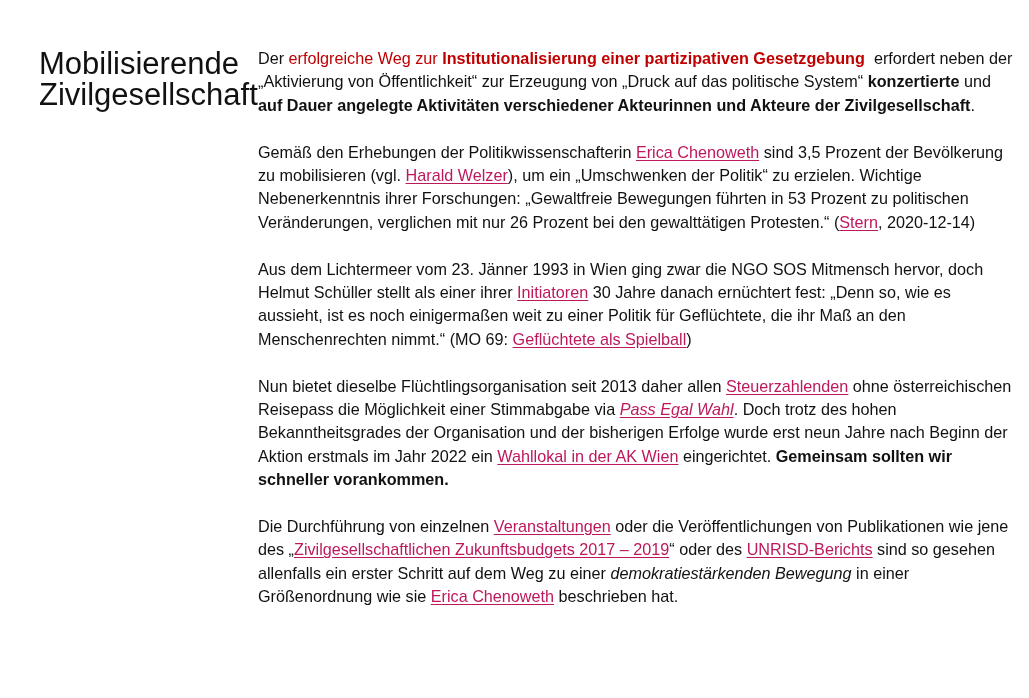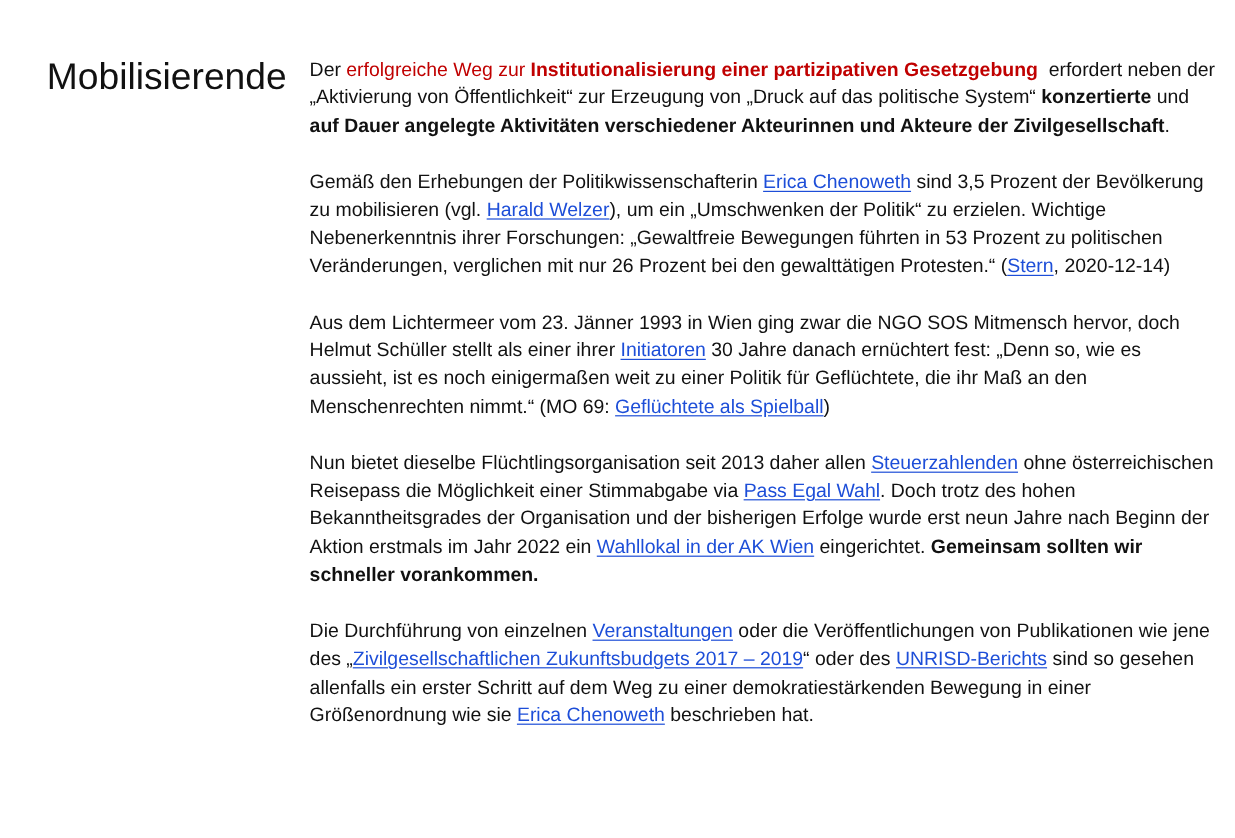--- a/index.html
+++ b/index.html
@@ -32,32 +32,33 @@
       top: 47px;
       width: 760px;
       font-size: 16.2px;
       line-height: 23.4px;
     }
     .content p {
       margin: 0 0 23.4px 0;
     }
     .red { color: #c00000; }
     .bold { font-weight: bold; }
-    .ital { }
+    .ital { font-style: italic; }
     a.link {
-      color: #1d4ed8;
+      color: #be185d;
       text-decoration: underline;
       text-underline-offset: 2px;
     }
   </style>
 </head>
 <body>
 
 <h1 class="section-title">
   <span>Mobilisierende</span><br>
+  <span>Zivilgesellschaft</span>
 </h1>
 
 <div class="content">
 
   <p><span>Der </span><span class="red">erfolgreiche Weg zur </span><span class="red bold">Institutionalisierung einer partizipativen Gesetzgebung</span><span style="white-space:pre-wrap">  erfordert neben der „Aktivierung von Öffentlichkeit“ zur Erzeugung von „Druck auf das politische System“ </span><span class="bold">konzertierte</span><span> und </span><span class="bold">auf Dauer angelegte Aktivitäten verschiedener Akteurinnen und Akteure der Zivilgesellschaft</span><span>.</span></p>
 
   <p><span>Gemäß den Erhebungen der Politikwissenschafterin </span><a class="link">Erica Chenoweth</a><span> sind 3,5 Prozent der Bevölkerung zu mobilisieren (vgl. </span><a class="link">Harald Welzer</a><span>), um ein „Umschwenken der Politik“ zu erzielen. Wichtige Nebenerkenntnis ihrer Forschungen: „Gewaltfreie Bewegungen führten in 53 Prozent zu politischen Veränderungen, verglichen mit nur 26 Prozent bei den gewalttätigen Protesten.“ (</span><a class="link">Stern</a><span>, 2020-12-14)</span></p>
 
   <p><span>Aus dem Lichtermeer vom 23. Jänner 1993 in Wien ging zwar die NGO SOS Mitmensch hervor, doch Helmut Schüller stellt als einer ihrer </span><a class="link">Initiatoren</a><span> 30 Jahre danach ernüchtert fest: „Denn so, wie es aussieht, ist es noch einigermaßen weit zu einer Politik für Geflüchtete, die ihr Maß an den Menschenrechten nimmt.“ (MO 69: </span><a class="link">Geflüchtete als Spielball</a><span>)</span></p>
 

